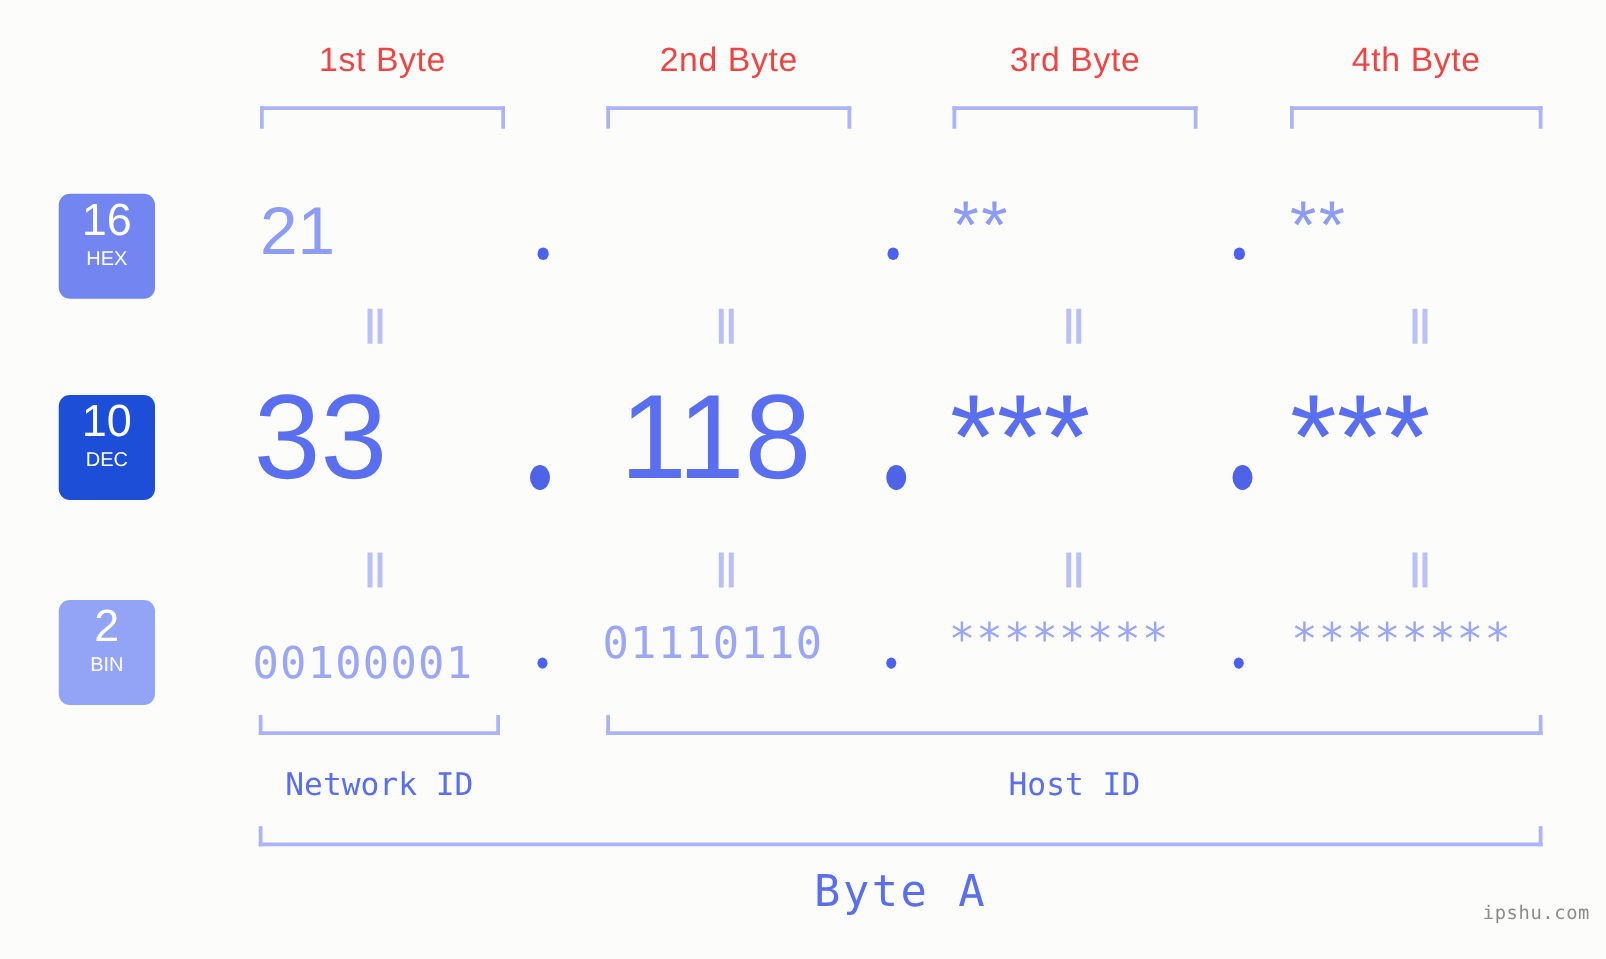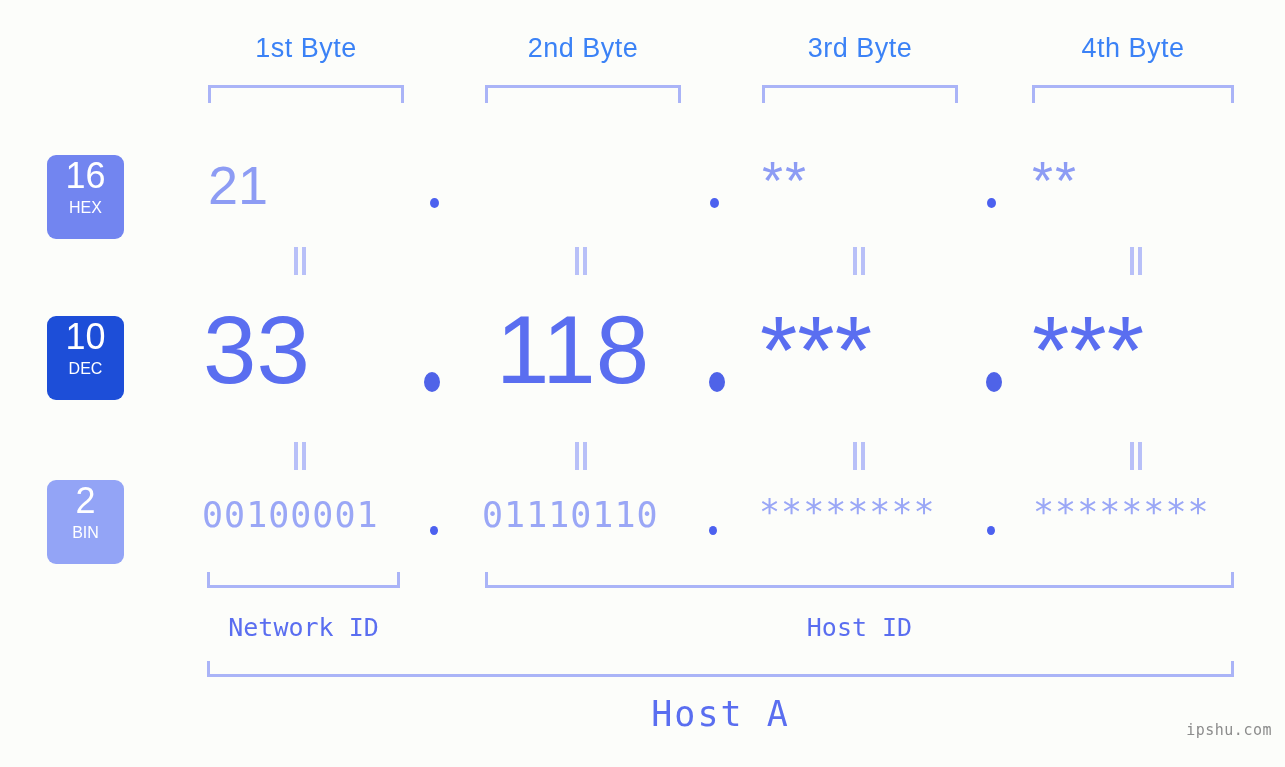--- a/index.html
+++ b/index.html
@@ -19,21 +19,21 @@
     height: 767px;
     background: #fcfdfa;
   }
 
   
   .byte-label {
     position: absolute;
     top: 33px;
     text-align: center;
     font-size: 27px;
-    color: #3b82f6;
+    color: #ef4444;
     font-family: "Liberation Sans", sans-serif;
     letter-spacing: 0.5px;
     white-space: nowrap;
   }
 
   
   .bracket-top {
     position: absolute;
     top: 85px;
     height: 18px;
@@ -239,32 +239,32 @@
   <div class="eq" style="left:1130px;top:442px;">
       <i></i>
       <i></i>
     </div>
 
   <div class="badge" style="left:47px;top:480px;height:84px;background:#93a4f6;">
     <span class="num">2</span>
     <span class="sys">BIN</span>
   </div>
 
-  <div class="val bin-val" style="left:202px;width:200px;">00100001</div>
+  <div class="val bin-val" style="left:202px;width:200px;margin-top:16px;">00100001</div>
   <div class="dot dot-bin" style="left:430px;top:526px;"></div>
   <div class="val bin-val" style="left:482px;width:200px;">01110110</div>
   <div class="dot dot-bin" style="left:709px;top:526px;"></div>
   <div class="val bin-star" style="left:759px;width:200px;">********</div>
   <div class="dot dot-bin" style="left:987px;top:526px;"></div>
   <div class="val bin-star" style="left:1033px;width:200px;">********</div>
 
   <div class="bracket-bottom" style="left:207px;top:572px;width:193px;"></div>
   <div class="bracket-bottom" style="left:485px;top:572px;width:749px;"></div>
 
   <div class="bottom-label id-label" style="left:207px;top:614px;width:193px;">Network ID</div>
   <div class="bottom-label id-label" style="left:485px;top:614px;width:749px;">Host ID</div>
 
   <div class="bracket-bottom" style="left:207px;top:661px;width:1027px;"></div>
-  <div class="bottom-label class-label" style="left:207px;top:694px;width:1027px;">Host A</div>
+  <div class="bottom-label class-label" style="left:207px;top:694px;width:1027px;">Byte A</div>
 
   <div class="watermark">ipshu.com</div>
 
 </div>
 
 </body></html>

